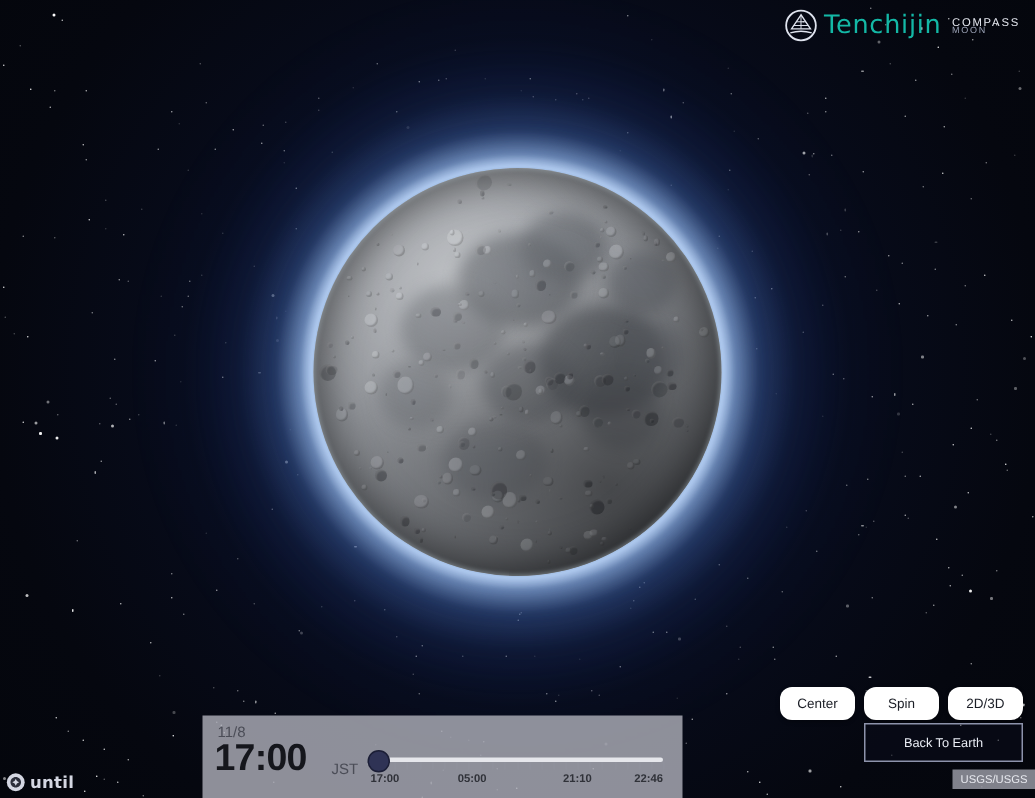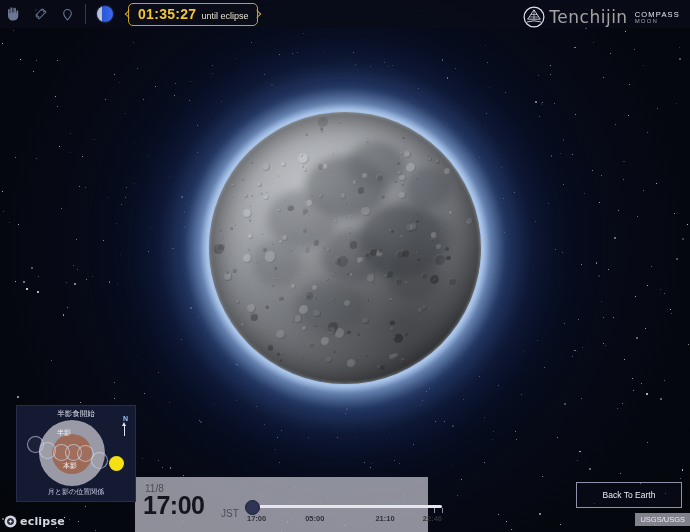--- a/index.html
+++ b/index.html
@@ -109,21 +109,21 @@
   .cd-time{color:#f3c531;font-size:14px;font-weight:bold;letter-spacing:0.3px;}
   .cd-label{color:#e6e2d2;font-size:9px;}
 
   
   .brand{
     position:absolute;right:10px;top:6px;
     display:flex;align-items:center;gap:4px;z-index:20;
   }
   .brand-mark{width:22px;height:22px;}
   .brand-name{
-    color:#a3a3a3;font-size:17px;letter-spacing:0.5px;
+    color:#14b8a6;font-size:17px;letter-spacing:0.5px;
     font-family:"DejaVu Sans", sans-serif;
   }
   .brand-sub{display:flex;flex-direction:column;line-height:1.0;margin-left:3px;margin-top:1px;}
   .brand-sub .s1{color:#e7eaf2;font-size:7.5px;letter-spacing:1.2px;}
   .brand-sub .s2{color:#9aa1b4;font-size:6px;letter-spacing:1.2px;}
 
   
   .eclipse-btn{
     position:absolute;left:16px;top:383px;
     border:1px solid #6d7490;background:rgba(10,13,28,0.75);
@@ -163,21 +163,21 @@
   }
 
   
   .mapbox{
     position:absolute;left:4px;bottom:4px;display:flex;align-items:center;gap:3px;z-index:25;
   }
   .mapbox-txt{color:#d4d7e2;font-size:11px;letter-spacing:0.2px;font-family:"DejaVu Sans", sans-serif;font-weight:bold;}
 
   
   .timepanel{
-    position:absolute;left:135px;bottom:0;width:293px;height:55px;
+    position:absolute;left:135px;bottom:0;width:320px;height:55px;
     background:rgba(176,178,188,0.80);
     z-index:16;
   }
   .tp-date{position:absolute;left:10px;top:6px;color:#4b4d57;font-size:10px;}
   .tp-time{position:absolute;left:8px;top:14px;color:#15161c;font-size:25px;font-weight:bold;letter-spacing:-0.5px;}
   .tp-tz{position:absolute;left:86px;top:31px;color:#4b4d57;font-size:10px;}
   .slider{position:absolute;left:112px;top:23px;width:195px;height:26px;cursor:pointer;}
   .slider-track{position:absolute;left:0;top:5px;width:195px;height:3px;background:#e6e7ec;border-radius:2px;}
   .slider-ticks{position:absolute;left:0;top:5px;width:195px;height:7px;}
   .stick{position:absolute;top:3px;width:1px;height:5px;background:#8f919c;}
@@ -804,85 +804,43 @@
           <i class="crater" style="left:190.9px;top:248.7px;width:2.9px;height:2.9px;background:rgba(215,218,224,0.23);box-shadow:inset -1px -1px 1px rgba(0,0,0,0.25);"></i>
           <i class="crater" style="left:117.6px;top:215.7px;width:3.4px;height:3.4px;background:rgba(40,42,48,0.33);box-shadow:inset 1px 1px 1px rgba(255,255,255,0.18);"></i>
           <i class="crater" style="left:80.2px;top:136.9px;width:3.0px;height:3.0px;background:rgba(40,42,48,0.22);box-shadow:inset 1px 1px 1px rgba(255,255,255,0.18);"></i>
           <i class="crater" style="left:37.8px;top:191.8px;width:8.9px;height:8.9px;background:rgba(215,218,224,0.23);box-shadow:inset -1px -1px 1px rgba(0,0,0,0.25);"></i>
         </div>
       <div class="moon-shade"></div>
       <div class="moon-rim"></div>
     </div>
   </div>
 
-  <div class="topbar">
-    <div class="tool" title="Pan">
-      <svg width="15" height="16" viewBox="0 0 24 24" fill="#6b7694">
-        <path d="M12 2c-.8 0-1.4.6-1.4 1.4v6.1h-.9V2.6c0-.8-.6-1.4-1.4-1.4S6.9 1.8 6.9 2.6v8.3h-.9V5.4c0-.8-.6-1.4-1.4-1.4S3.2 4.6 3.2 5.4v9.3c0 4.2 3.2 7.6 7.4 7.6h2c4 0 7-3.1 7-7.1V7.3c0-.8-.6-1.4-1.4-1.4s-1.4.6-1.4 1.4v2.2h-.9V3.4c0-.8-.6-1.4-1.4-1.4s-1.4.6-1.4 1.4v6.1h-.9V3.4C13.4 2.6 12.8 2 12 2z"></path>
-      </svg>
-    </div>
-    <div class="tool" title="Measure">
-      <svg width="16" height="16" viewBox="0 0 24 24" fill="#6b7694">
-        <path d="M3.6 14.9 14.9 3.6l5.5 5.5L9.1 20.4 3.6 14.9zm2.1 0 3.4 3.4 9.2-9.2-1-1-1.6 1.6-1.1-1.1 1.6-1.6-1.1-1.1-1.6 1.6-1.1-1.1 1.6-1.6-1-1-9.3 9.2 1.1 1.1 1.6-1.6 1.1 1.1-1.6 1.6 1.1 1.1 1.6-1.6 1.1 1.1-1.6 1.6z"></path>
-      </svg>
-    </div>
-    <div class="tool" title="Marker">
-      <svg width="13" height="17" viewBox="0 0 24 24" fill="none" stroke="#6b7694" stroke-width="2">
-        <path d="M12 22s7-7.2 7-12.2A7 7 0 0 0 5 9.8C5 14.8 12 22 12 22z"></path>
-      </svg>
-    </div>
-    <div class="tool-sep"></div>
-    <div class="phase-btn">
-      <div class="phase-circle"></div>
-    </div>
-    <div class="countdown">
-      <span class="cd-time">01:35:27</span>
-      <span class="cd-label">until eclipse</span>
-    </div>
-  </div>
 
   <div class="brand">
     <svg class="brand-mark" viewBox="0 0 40 40">
       <circle cx="20" cy="20" r="18" fill="none" stroke="#dfe3ee" stroke-width="2.2"></circle>
       <path d="M20 7 L8.5 24 L31.5 24 Z" fill="none" stroke="#dfe3ee" stroke-width="1.6"></path>
       <path d="M20 7 L20 24 M14 15.5 L26 15.5 M11.5 20 L28.5 20" stroke="#dfe3ee" stroke-width="1.2"></path>
       <path d="M7 29 Q20 25 33 29" fill="none" stroke="#dfe3ee" stroke-width="1.6"></path>
     </svg>
     <span class="brand-name">Tenchijin</span>
     <span class="brand-sub">
       <span class="s1">COMPASS</span>
       <span class="s2">MOON</span>
     </span>
   </div>
 
 
-  <div class="eclipse-panel">
-    <div class="ep-title">半影食開始</div>
-    <div class="ep-penumbra"></div>
-    <div class="ep-umbra"></div>
-    <div class="ep-moon-path" style="left:10px;top:30px;width:15px;height:15px;"></div>
-    <div class="ep-moon-path" style="left:22px;top:36px;width:15px;height:15px;"></div>
-    <div class="ep-moon-path" style="left:36px;top:38px;width:15px;height:15px;"></div>
-    <div class="ep-moon-path" style="left:48px;top:38px;width:15px;height:15px;"></div>
-    <div class="ep-moon-path" style="left:60px;top:39px;width:15px;height:15px;"></div>
-    <div class="ep-moon-path" style="left:74px;top:46px;width:15px;height:15px;"></div>
-    <div class="ep-lab-pen">半影</div>
-    <div class="ep-lab-umb">本影</div>
-    <div class="ep-moon-now"></div>
-    <div class="ep-n">N</div>
-    <div class="ep-arrow"></div>
-    <div class="ep-caption">月と影の位置関係</div>
-  </div>
 
   <div class="mapbox">
     <svg width="13" height="13" viewBox="0 0 24 24">
       <circle cx="12" cy="12" r="11" fill="#d4d7e2"></circle>
       <path d="M12 5.5c-3.6 0-6.5 2.9-6.5 6.5s2.9 6.5 6.5 6.5 6.5-2.9 6.5-6.5S15.6 5.5 12 5.5zm1.4 7.9-1.4 2.8-1.4-2.8-2.8-1.4 2.8-1.4L12 7.8l1.4 2.8 2.8 1.4-2.8 1.4z" fill="#2b2e3a"></path>
     </svg>
-    <span class="mapbox-txt">eclipse</span>
+    <span class="mapbox-txt">until</span>
   </div>
 
   <div class="timepanel">
     <div class="tp-date">11/8</div>
     <div class="tp-time">17:00</div>
     <div class="tp-tz">JST</div>
 
     <div class="slider">
       <div class="slider-track"></div>
       <div class="slider-ticks" id="slider-ticks">
@@ -915,16 +873,21 @@
       <div class="slider-handle"></div>
       <div class="slider-labels" id="slider-labels">
           <span class="slabel" style="left:0.0px;">17:00</span>
           <span class="slabel" style="left:58.2px;">05:00</span>
           <span class="slabel" style="left:128.4px;">21:10</span>
           <span class="slabel" style="right:0;">22:46</span>
         </div>
     </div>
   </div>
 
+  <div class="rctrls" id="rctrls">
+      <div class="rbtn">Center</div>
+      <div class="rbtn">Spin</div>
+      <div class="rbtn">2D/3D</div>
+    </div>
   <div class="back-earth">Back To Earth</div>
   <div class="credit">USGS/USGS</div>
 
 </div>
 
 </body></html>

